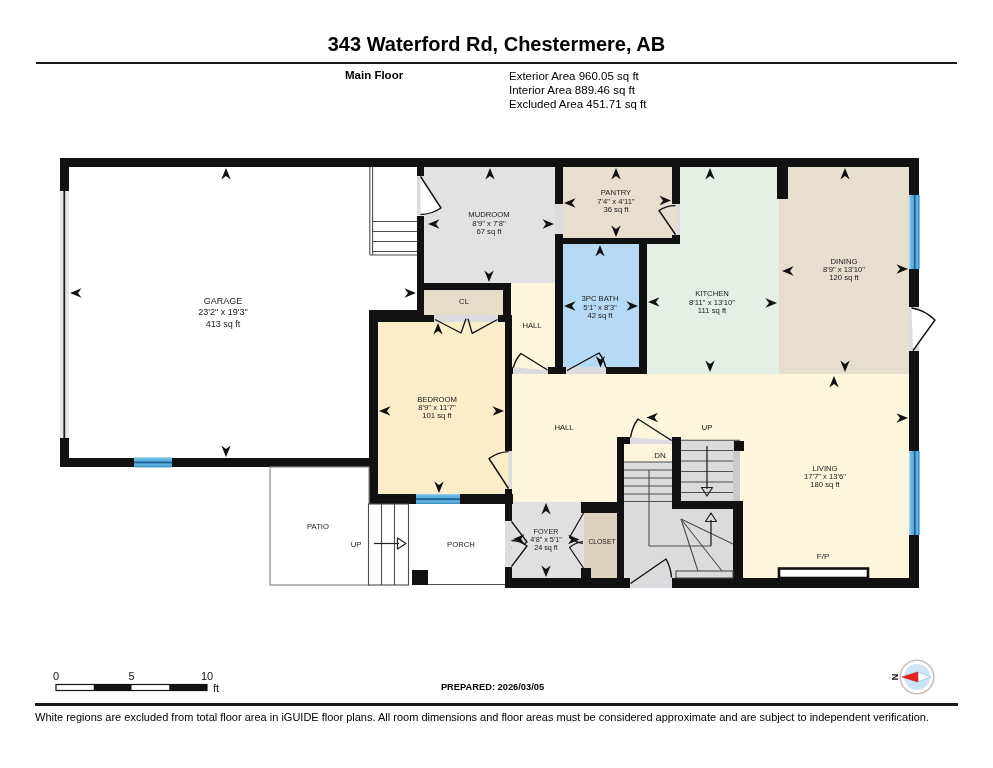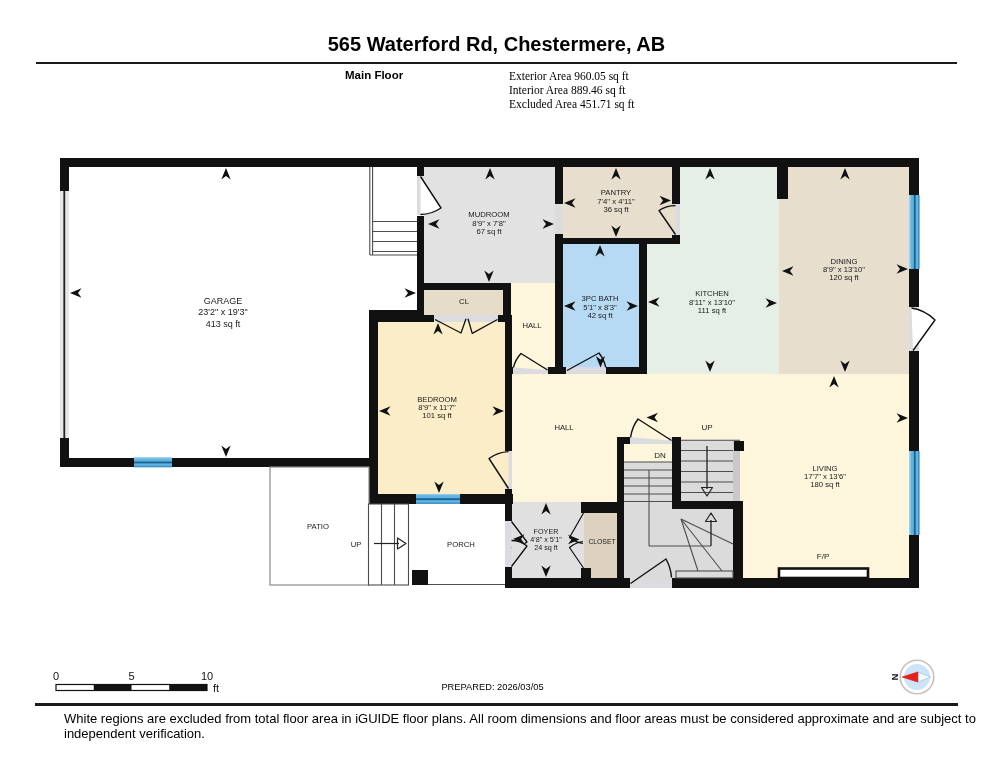--- a/index.html
+++ b/index.html
@@ -4,27 +4,27 @@
 <style>
   html,body{margin:0;padding:0;background:#ffffff;}
   body{width:993px;height:768px;font-family:"Liberation Sans",sans-serif;}
   #page{position:relative;width:993px;height:768px;overflow:hidden;background:#fff;}
   .abs{position:absolute;}
 </style>
 </head>
 <body>
 <div id="page">
 
-  <div class="abs" style="left:0;top:33px;width:993px;text-align:center;font-size:20px;font-weight:bold;color:#000;">565 Waterford Rd, Chestermere, AB</div>
+  <div class="abs" style="left:0;top:33px;width:993px;text-align:center;font-size:20px;font-weight:bold;color:#000;">343 Waterford Rd, Chestermere, AB</div>
 
   <div class="abs" style="left:36px;top:62px;width:921px;height:2.4px;background:#1a1a1a;"></div>
 
   <div class="abs" style="left:345px;top:69px;width:150px;text-align:left;font-size:11.5px;font-weight:bold;color:#000;">Main Floor</div>
 
-  <div class="abs" style="left:509px;top:69px;font-size:11.5px;color:#000;line-height:14px;font-family:Liberation Serif, serif;">Exterior Area 960.05 sq ft<br>Interior Area 889.46 sq ft<br>Excluded Area 451.71 sq ft</div>
+  <div class="abs" style="left:509px;top:69px;font-size:11.5px;color:#000;line-height:14px;">Exterior Area 960.05 sq ft<br>Interior Area 889.46 sq ft<br>Excluded Area 451.71 sq ft</div>
 
   <svg class="abs" style="left:0;top:0" width="993" height="768" viewBox="0 0 993 768">
   <defs>
     <path id="dart" d="M0,0 L4.7,11.5 L0,8 L-4.7,11.5 Z" fill="#111"></path>
   </defs>
 
   <rect x="69" y="167" width="348" height="291" fill="#ffffff"></rect>
 
   <rect x="424" y="167" width="131" height="123" fill="#e2e2e2"></rect>
 
@@ -435,18 +435,18 @@
 
   <g>
     <circle cx="917" cy="677" r="16.8" fill="#ffffff" stroke="#c9c2bc" stroke-width="1.6"></circle>
     <circle cx="917" cy="677" r="13" fill="#cde4f6"></circle>
     <path d="M931,677 L917.8,672 L917.8,682 Z" fill="#f4fbff" stroke="#9fc6e2" stroke-width="0.8"></path>
     <path d="M902,677 L917.8,672 L917.8,682 Z" fill="#e8211d" stroke="#c51714" stroke-width="0.6"></path>
     <text x="895" y="677" transform="rotate(-90 895 677)" text-anchor="middle" dominant-baseline="central" font-family="Liberation Sans, sans-serif" font-size="9px" font-weight="bold" fill="#111">N</text>
   </g>
   </svg>
 
-  <div class="abs" style="left:0;top:681.5px;width:985px;text-align:center;font-size:9.3px;color:#000;">PREPARED: 2026/03/05</div>
+  <div class="abs" style="left:0;top:681.5px;width:985px;text-align:center;font-size:9.3px;color:#000;font-weight:bold;">PREPARED: 2026/03/05</div>
 
   <div class="abs" style="left:35px;top:703px;width:923px;height:2.6px;background:#1a1a1a;"></div>
 
-  <div class="abs" style="left:35px;top:711px;font-size:13px;color:#000;margin-left:29px;">White regions are excluded from total floor area in iGUIDE floor plans. All room dimensions and floor areas must be considered approximate and are subject to independent verification.</div>
+  <div class="abs" style="left:35px;top:711px;font-size:11px;color:#000;">White regions are excluded from total floor area in iGUIDE floor plans. All room dimensions and floor areas must be considered approximate and are subject to independent verification.</div>
 </div>
 
 </body></html>

